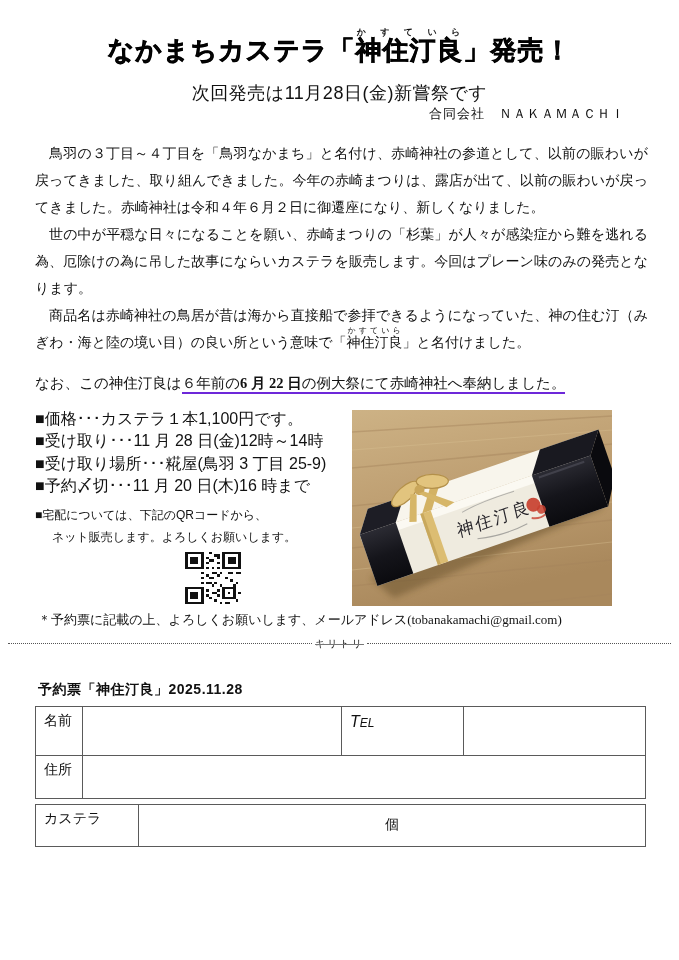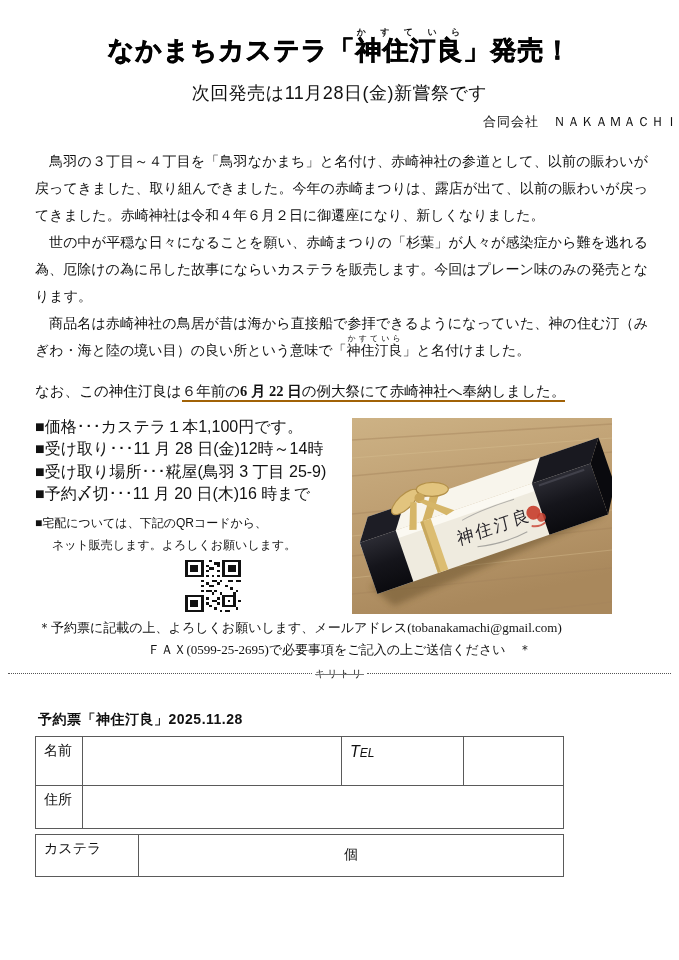--- a/index.html
+++ b/index.html
@@ -7,30 +7,30 @@
   body{width:679px;height:960px;font-family:"Liberation Sans",sans-serif;color:#111;}
   .page{position:relative;width:679px;height:960px;overflow:hidden;background:#fff;}
 
   
   .header{text-align:center;padding-top:28px;}
   .title{margin:0;font-family:Liberation Mono, monospace;font-weight:900;font-size:26px;
          letter-spacing:1px;line-height:1.15;-webkit-text-stroke:0.6px #000;}
   .title ruby rt{font-size:9px;font-weight:700;letter-spacing:2px;-webkit-text-stroke:0;}
   .subtitle{font-size:18px;margin-top:13px;letter-spacing:.5px;}
   .company{font-family:Liberation Sans, sans-serif;font-size:13px;text-align:right;
-           margin-top:8px;letter-spacing:1px;}
+           padding-right:54px;margin-top:0;letter-spacing:1px;}
 
   
   .bodytext{margin:17px 31px 0 35px;font-family:"Liberation Serif",serif;
             font-size:14px;line-height:27px;text-align:justify;}
   .bodytext p{margin:0;}
   .bodytext ruby rt{font-size:8px;letter-spacing:1px;}
 
   .note{margin:16px 31px 0 35px;font-family:"Liberation Serif",serif;font-size:14.5px;line-height:22px;}
-  .note .u{border-bottom:2px solid #a16207;padding-bottom:1px;}
+  .note .u{border-bottom:2px solid #6d28d9;padding-bottom:1px;}
   .note b{font-weight:700;}
 
   
   .columns{display:flex;margin:14px 0 0 35px;}
   .colLeft{width:317px;flex:none;}
   .details{list-style:none;margin:0;padding:0;font-size:16px;line-height:22.5px;white-space:nowrap;}
   .delivery{margin-top:6px;font-size:12px;line-height:22.5px;white-space:nowrap;}
   .delivery .indent{padding-left:17px;}
   .qr-wrap{margin-top:3px;padding-left:150px;line-height:0;}
   .colRight{width:260px;flex:none;padding-top:2px;line-height:0;}
@@ -40,21 +40,21 @@
   .contact .l1{margin-left:38px;}
   .contact .l2{text-align:center;margin-top:5px;}
   .cutline{display:flex;align-items:center;margin:9px 8px 0 8px;}
   .cutline .dots{flex:1;border-top:1px dotted #555;height:0;}
   .cutlabel{padding:0 3px;font-size:10px;letter-spacing:2px;color:#222;
             text-decoration:line-through;text-decoration-color:#777;}
 
   
   .form{margin:30px 31px 4px 35px;}
   .form-title{font-weight:700;font-size:14px;margin:0 0 7px 3px;letter-spacing:.5px;}
-  table{border-collapse:collapse;width:529px;table-layout:fixed;}
+  table{border-collapse:collapse;width:611px;table-layout:fixed;}
   td{border:1px solid #5a5a5a;padding:0;}
   .lbl{font-size:14px;padding:5px 0 0 8px;vertical-align:top;}
   .tel-lbl{font-size:12px;padding:6px 0 0 8px;vertical-align:top;font-style:italic;}
   .tel-lbl .tel-text{display:block;}
   .tel-lbl .tel-text::first-letter{font-size:16px;}
   .r1 td{height:42px;}
   .r2 td{height:37px;}
   .t2{margin-top:5px;}
   .t2 td{height:36px;}
   .unit-cell{text-align:center;font-size:14px;vertical-align:middle;}
@@ -220,21 +220,20 @@
           <circle cx="182" cy="112" r="7" fill="#c8402f" opacity="0.92"></circle>
           <circle cx="188" cy="119" r="4.5" fill="#c8402f" opacity="0.85"></circle>
           <path d="M176 124 q8 4 14 1" stroke="#c8402f" stroke-width="2" fill="none" opacity="0.8"></path>
         </g>
       </svg>
     </div>
   </div>
 
   <div class="contact">
     <div class="l1">＊予約票に記載の上、よろしくお願いします、メールアドレス(tobanakamachi@gmail.com)</div>
-    <div class="l2">ＦＡＸ(0599-25-2695)で必要事項をご記入の上ご送信ください　＊</div>
   </div>
 
   <div class="cutline">
     <span class="dots"></span>
     <span class="cutlabel">キリトリ</span>
     <span class="dots"></span>
   </div>
 
   <div class="form">
     <div class="form-title">予約票「神住汀良」2025.11.28</div>

